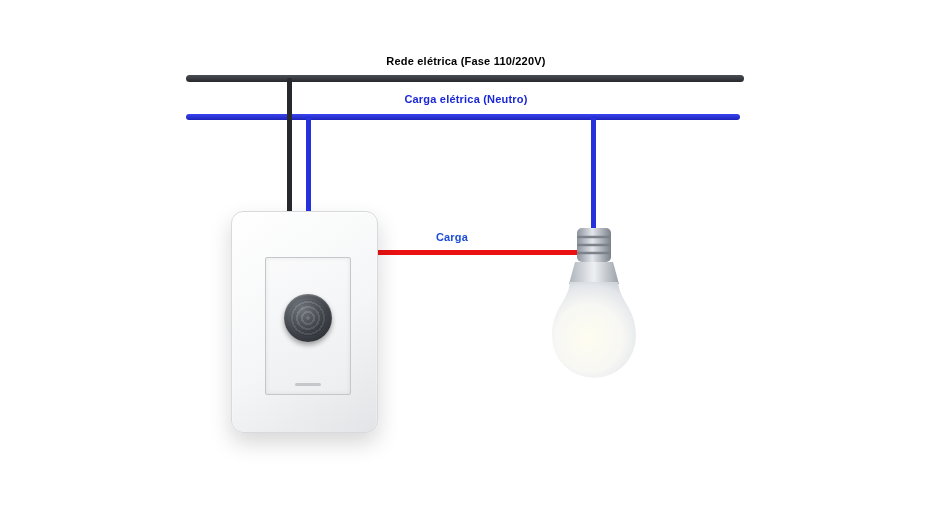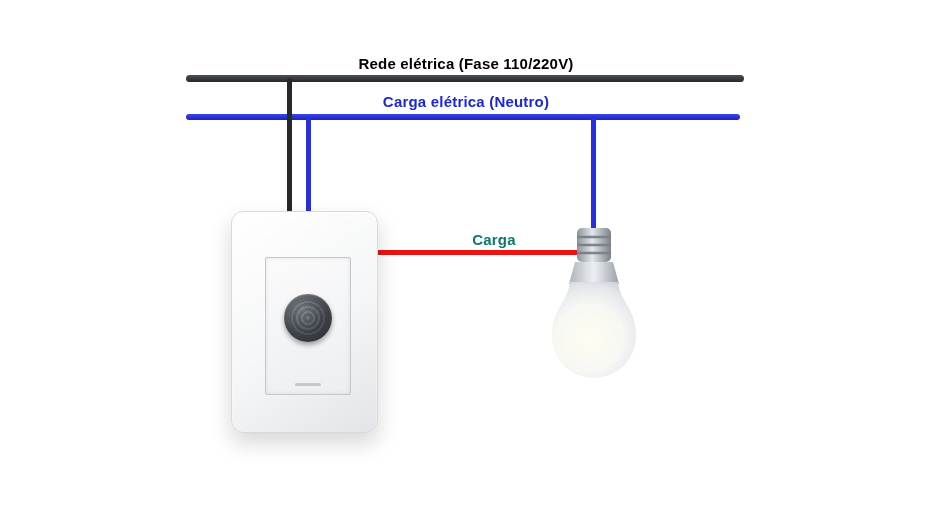--- a/index.html
+++ b/index.html
@@ -43,28 +43,28 @@
   }
   .load-wire {
     left: 376px; top: 250px; width: 205px; height: 5px;
     background: #ea1212; border-radius: 2px;
   }
 
   
   .label {
     position: absolute;
     font-weight: bold;
-    font-size: 15px;
+    font-size: 11px;
     white-space: nowrap;
     transform: translateX(-50%);
     letter-spacing: 0.2px;
   }
   .phase-label   { left: 466px; top: 55px;  color: #000000; }
   .neutral-label { left: 466px; top: 93px;  color: #1b27d6; }
-  .load-label    { left: 494px; top: 231px; color: #0f766e; }
+  .load-label    { left: 452px; top: 231px; color: #1d4ed8; }
 
   
   .switch-plate {
     position: absolute;
     left: 231px; top: 211px; width: 145px; height: 220px;
     background: linear-gradient(145deg, #ffffff 0%, #f5f6f7 55%, #e2e4e7 100%);
     border: 1px solid #d7d9dc;
     border-radius: 12px;
     box-shadow: 0 10px 22px rgba(0,0,0,0.16), inset 0 1px 2px rgba(255,255,255,0.9);
   }

